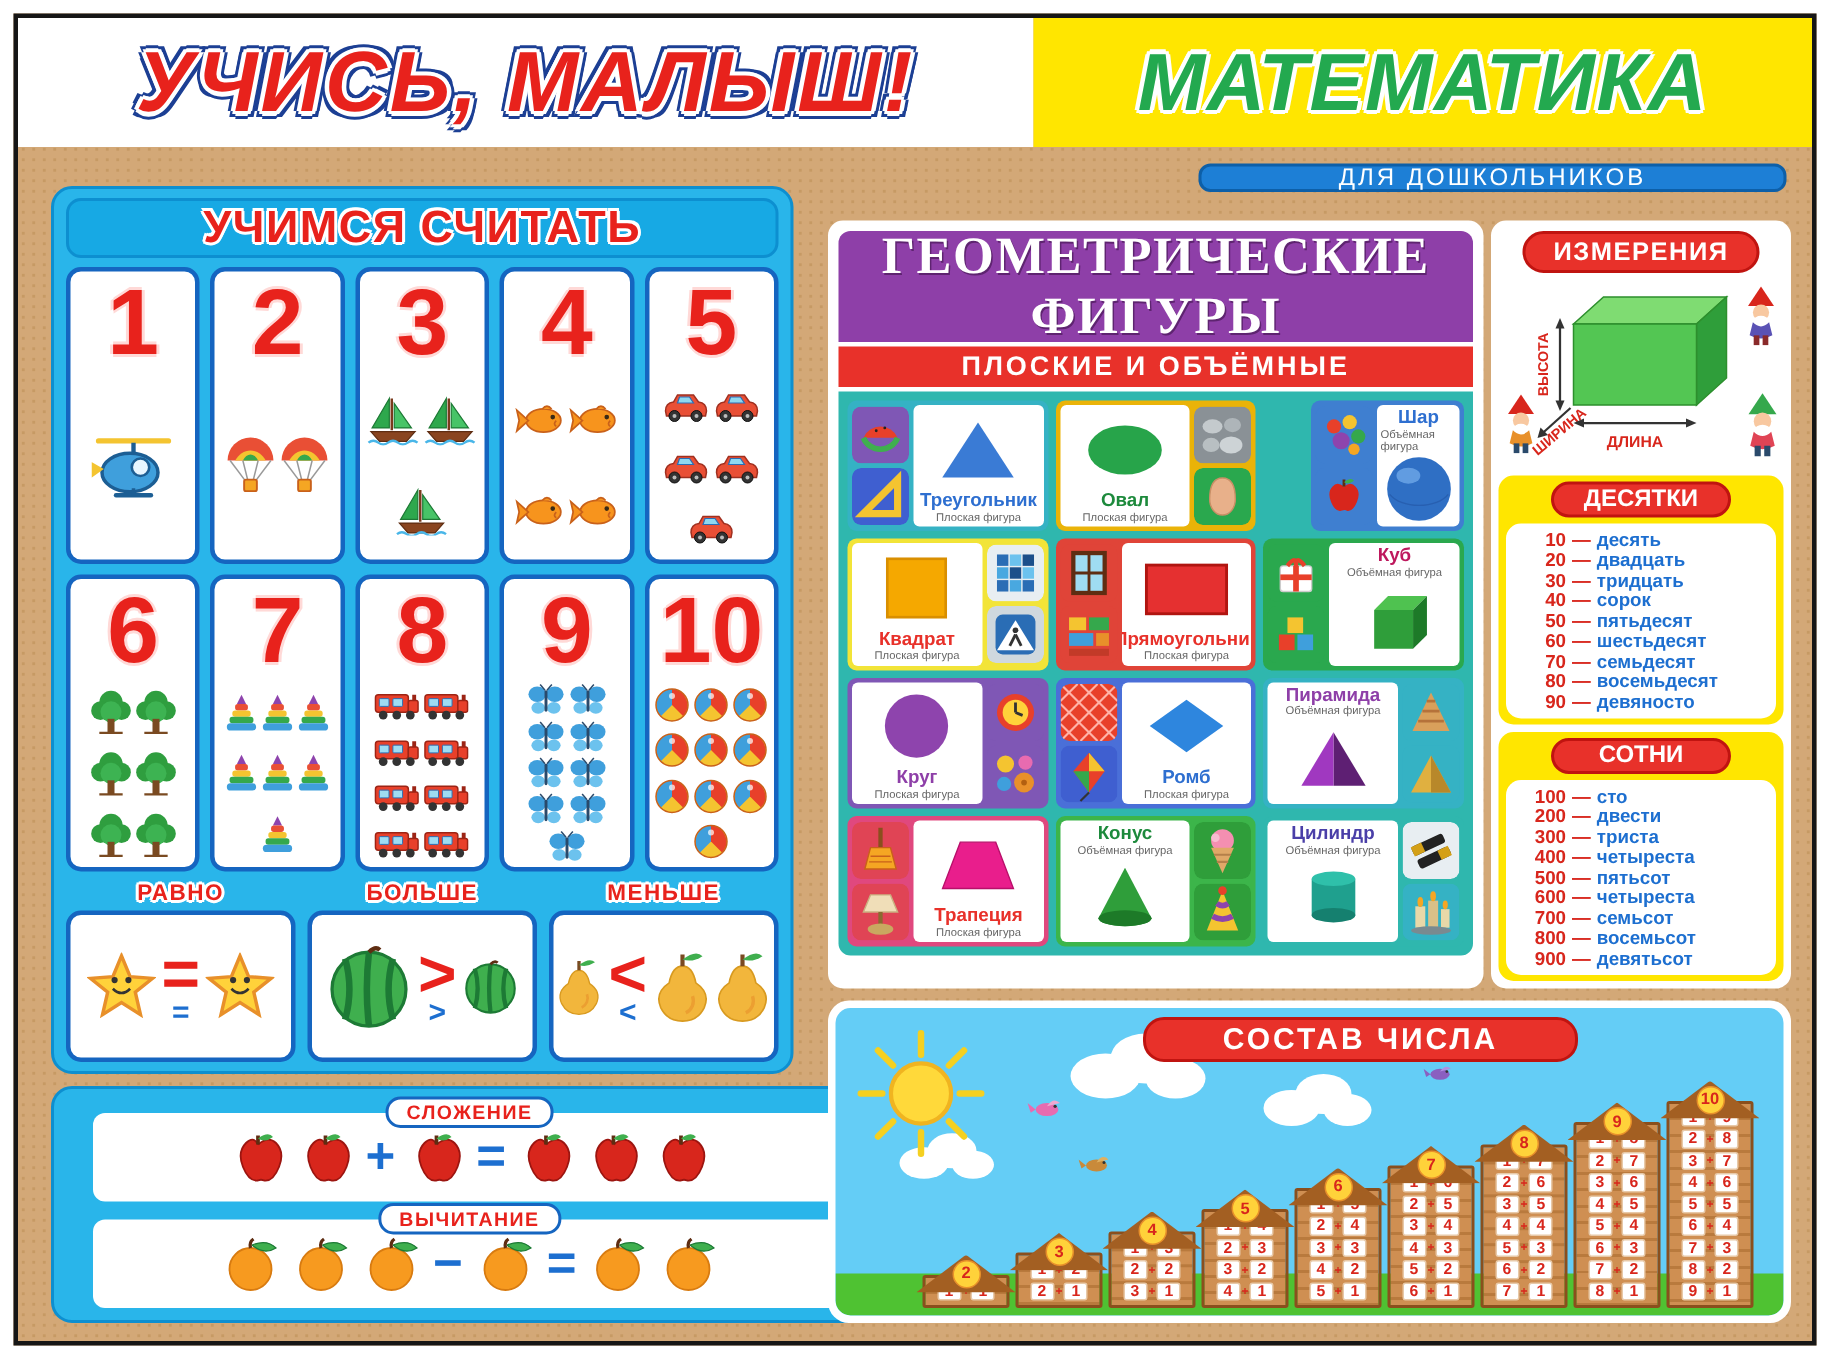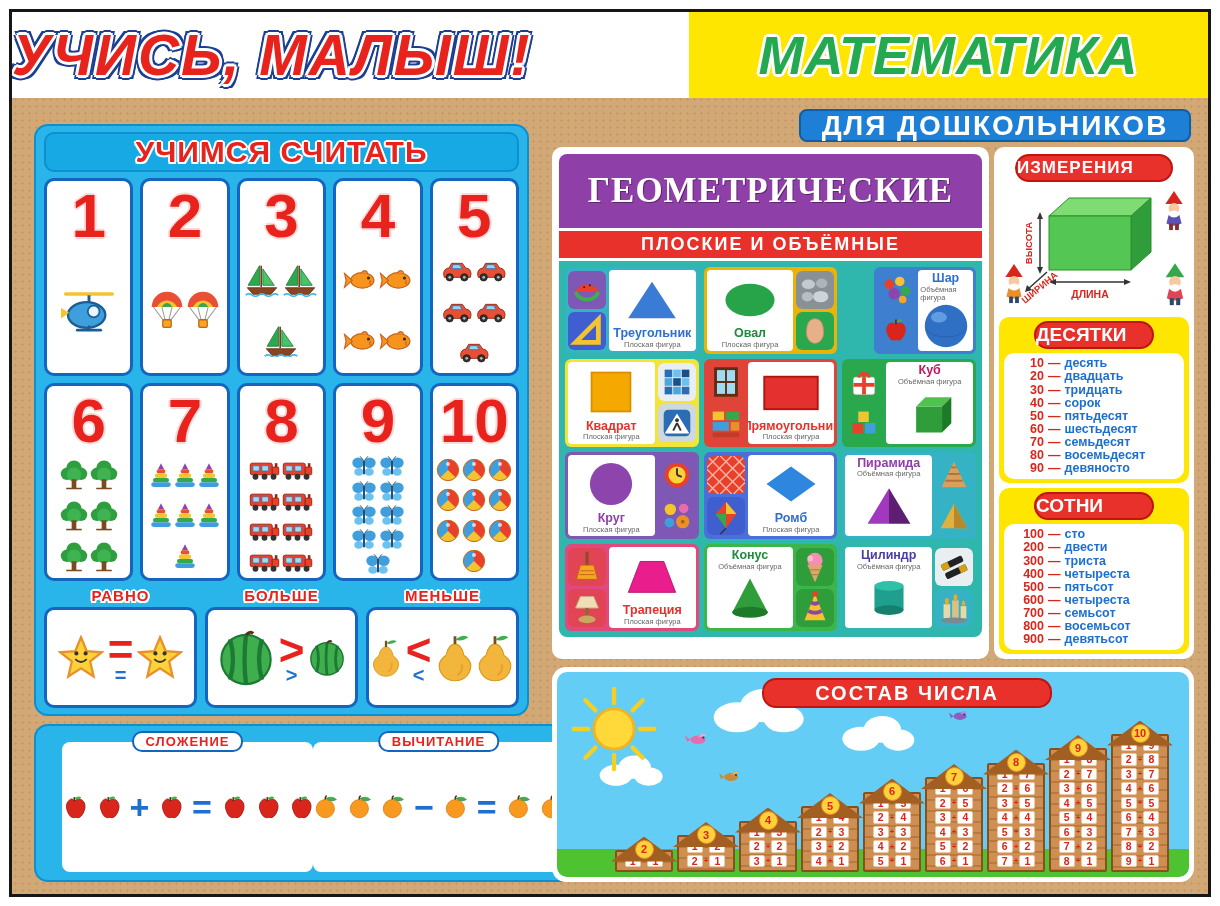--- a/index.html
+++ b/index.html
@@ -2,29 +2,29 @@
 <html><head>
 <meta charset="utf-8">
 <style>
   * { margin:0; padding:0; box-sizing:border-box; }
   body { font-family:"Liberation Sans", sans-serif; background:#888; }
   .poster { position:relative; width:1220px; height:906px; background:#fff; padding:9px; }
   .frame { position:relative; width:100%; height:100%; border:3px solid #161616; background:#d3a877;
            background-image:radial-gradient(#c69a64 1px, transparent 1.2px); background-size:7px 7px; overflow:hidden; }
   
   .titlebar { position:absolute; left:0; top:0; width:100%; height:86px; display:flex; }
-  .title-left { width:677px; background:#fff; display:flex; align-items:center; justify-content:flex-start; }
+  .title-left { width:677px; background:#fff; display:flex; align-items:center; justify-content:center; }
   .title-right { flex:1; background:#ffe600; display:flex; align-items:center; justify-content:center; }
   .t1 { font-size:57px; font-weight:bold; letter-spacing:2px; color:#e8221c; font-style:italic;
         text-shadow:-3px 0 0 #fff,3px 0 0 #fff,0 -3px 0 #fff,0 3px 0 #fff,-2px -2px 0 #fff,2px -2px 0 #fff,-2px 2px 0 #fff,2px 2px 0 #fff,
         -5px 0 0 #1c3f94,5px 0 0 #1c3f94,0 -5px 0 #1c3f94,0 5px 0 #1c3f94,-4px -4px 0 #1c3f94,4px -4px 0 #1c3f94,-4px 4px 0 #1c3f94,4px 4px 0 #1c3f94; }
   .t2 { font-size:54px; font-weight:bold; letter-spacing:1px; color:#23a94f; font-style:italic;
         text-shadow:-3px 0 0 #fff,3px 0 0 #fff,0 -3px 0 #fff,0 3px 0 #fff,-2px -2px 0 #fff,2px -2px 0 #fff,-2px 2px 0 #fff,2px 2px 0 #fff; }
-  .subtitle-pill { position:absolute; left:787px; top:97px; width:392px; height:33px; background:#1d7fd6; border:2px solid #0d5fa8;
-        border-radius:8px; color:#fff; font-weight:bold; font-size:28px; letter-spacing:2px; display:flex; align-items:center; justify-content:center; }
+  .subtitle-pill { position:absolute; left:787px; top:97px; width:392px; height:19px; background:#1d7fd6; border:2px solid #0d5fa8;
+        border-radius:8px; color:#fff; font-weight:normal; font-size:16px; letter-spacing:2px; display:flex; align-items:center; justify-content:center; }
   .ring-w { text-shadow:2px 0 0 #fff,-2px 0 0 #fff,0 2px 0 #fff,0 -2px 0 #fff,1.5px 1.5px 0 #fff,-1.5px 1.5px 0 #fff,1.5px -1.5px 0 #fff,-1.5px -1.5px 0 #fff; }
   
   .panel-count { position:absolute; left:22px; top:112px; width:495px; height:592px; background:#29b5ea;
         border:2px solid #0d8fd0; border-radius:14px; padding:6px 8px; display:flex; flex-direction:column; }
   .count-header { height:44px; background:#17a9e4; border:2px solid #0d8fd0; border-radius:10px; display:flex; align-items:center; justify-content:center;
         color:#e8221c; font-weight:bold; font-size:30px; letter-spacing:1px; }
   .cards { flex:1; display:grid; grid-template-columns:repeat(5,1fr); grid-template-rows:1fr 1fr; gap:7px; margin:6px 0; }
   .card { background:#fff; border:3px solid #1565c0; border-radius:10px; display:flex; flex-direction:column; align-items:center; overflow:hidden; }
   .cnum { font-size:62px; font-weight:bold; color:#e8221c; line-height:1.05; margin-top:2px;
         text-shadow:2px 0 0 #ffd9d7,-2px 0 0 #ffd9d7,0 2px 0 #ffd9d7,0 -2px 0 #ffd9d7; }
@@ -34,21 +34,21 @@
   .comparisons { height:134px; display:grid; grid-template-columns:1fr 1fr 1fr; gap:8px; }
   .comp { display:flex; flex-direction:column; }
   .clabel { height:20px; text-align:center; color:#e8221c; font-weight:bold; font-size:15px; letter-spacing:1px; }
   .cbox { flex:1; background:#fff; border:3px solid #1565c0; border-radius:10px; display:flex; align-items:center; justify-content:center; gap:4px; overflow:hidden; }
   .symcol { display:flex; flex-direction:column; align-items:center; line-height:0.8; }
   .bigsym { font-size:44px; font-weight:bold; color:#e8221c; }
   .smallsym { font-size:20px; font-weight:bold; color:#1d6fd0; }
   .iconrow { display:flex; align-items:center; }
   
   .panel-ops { position:absolute; left:22px; top:712px; width:558px; height:158px; background:#29b5ea;
-        border:2px solid #0d8fd0; border-radius:14px; padding:4px 26px 8px; display:flex; flex-direction:row; }
+        border:2px solid #0d8fd0; border-radius:14px; padding:4px 26px 8px; display:flex; flex-direction:column; }
   .oprow { flex:1; position:relative; margin-top:12px; }
   .oplabel { position:absolute; left:50%; transform:translateX(-50%); top:-11px; z-index:2; background:#fff; border:2px solid #1565c0;
         border-radius:10px; padding:1px 12px; color:#e8221c; font-weight:bold; font-size:13px; letter-spacing:1px; }
   .opbox { position:absolute; inset:0; background:#fff; border-radius:8px; display:flex; align-items:center; justify-content:center; gap:9px; }
   .opsym { font-size:34px; font-weight:bold; color:#1d6fd0; }
   
   .panel-shapes { position:absolute; left:540px; top:135px; width:437px; height:512px; background:#fff; border-radius:10px; padding:7px; }
   .shapes-header { background:#8e3fa8; border-radius:8px 8px 0 0; height:74px; display:flex; flex-direction:column; align-items:center; justify-content:center;
         color:#fff; font-family:"Liberation Serif", serif; font-weight:bold; font-size:35px; line-height:1.15; letter-spacing:1px;
         text-shadow:1px 1px 0 #5e2470; }
@@ -62,27 +62,27 @@
   .photo svg { width:100%; height:100%; display:block; }
   .scard { flex:1; background:#fff; border-radius:4px; display:flex; flex-direction:column; align-items:center; justify-content:center; padding:2px; overflow:hidden; }
   .sshape { display:flex; align-items:center; justify-content:center; flex:1; }
   .sshape svg { display:block; }
   .sname { font-weight:bold; font-size:12.5px; line-height:1.1; }
   .ssub { font-size:7.5px; color:#666; line-height:1.1; }
   
   .right-col { position:absolute; left:982px; top:135px; width:200px; height:512px; background:#fff; border-radius:10px; padding:5px;
         display:flex; flex-direction:column; gap:5px; }
   .measures { height:160px; position:relative; }
-  .pill { background:#e8312a; color:#fff; font-weight:bold; border:2px solid #c01410; border-radius:14px; text-align:left; }
+  .pill { background:#e8312a; color:#fff; font-weight:bold; border:2px solid #c01410; border-radius:14px; text-align:center; }
   .measures .pill { width:158px; margin:2px auto 0; font-size:17px; letter-spacing:1px; padding:2px 0; }
   .measure-fig { position:relative; height:128px; }
   .measure-fig svg.mainfig { width:100%; height:100%; display:block; }
   .gnome { position:absolute; }
   .numbox { flex:1; background:#ffe600; border-radius:10px; padding:4px 5px; display:flex; flex-direction:column; }
-  .numbox .pill { width:120px; margin:0 auto; font-size:19px; padding:1px 0; }
+  .numbox .pill { width:120px; margin:0 auto; font-size:16px; padding:1px 0; }
   .numlist { flex:1; background:#fff; border-radius:10px; margin-top:4px; padding:4px 6px 4px 10px; display:flex; flex-direction:column; justify-content:space-around; }
   .nrow { display:flex; align-items:center; font-weight:bold; font-size:12.5px; line-height:1; }
   .nnum { color:#d8261c; min-width:30px; text-align:right; }
   .ndash { color:#d8261c; margin:0 4px; }
   .nword { color:#1d6fd0; }
   
   .panel-houses { position:absolute; left:540px; top:655px; width:642px; height:215px; background:#fff; border-radius:14px; padding:5px; }
   .sky { position:relative; width:100%; height:100%; background:#64cdf6; border-radius:10px; overflow:hidden; }
   .houses-title { position:absolute; left:205px; top:6px; width:290px; height:30px; font-size:20px; letter-spacing:2px;
         display:flex; align-items:center; justify-content:center; z-index:5; }
@@ -922,20 +922,21 @@
                 <path d="M20 5 q10 -4 16 2 q-8 5 -16 -2" fill="#3faf4e" stroke="#1d7a35" stroke-width="0.8"></path>
               </svg>
             </span>
     </div>
         </div>
       </div>
 
     <div class="panel-shapes">
       <div class="shapes-header">
         <div>ГЕОМЕТРИЧЕСКИЕ</div>
+        <div>ФИГУРЫ</div>
       </div>
       <div class="shapes-sub">ПЛОСКИЕ И ОБЪЁМНЫЕ</div>
       <div class="shapes-grid" id="shapesGrid">
           <div class="cell" style="background: rgb(53, 178, 196);">
             <div class="photos">
               <div class="photo">
                 <svg viewBox="0 0 40 40">
                   <rect width="40" height="40" rx="6" fill="#7f57b5"></rect>
                   <path d="M8 22 A13 13 0 0 1 32 22 Z" fill="#e8402a"></path>
                   <path d="M8 22 A13 13 0 0 0 32 22" stroke="#3faf4e" stroke-width="4" fill="none"></path>

